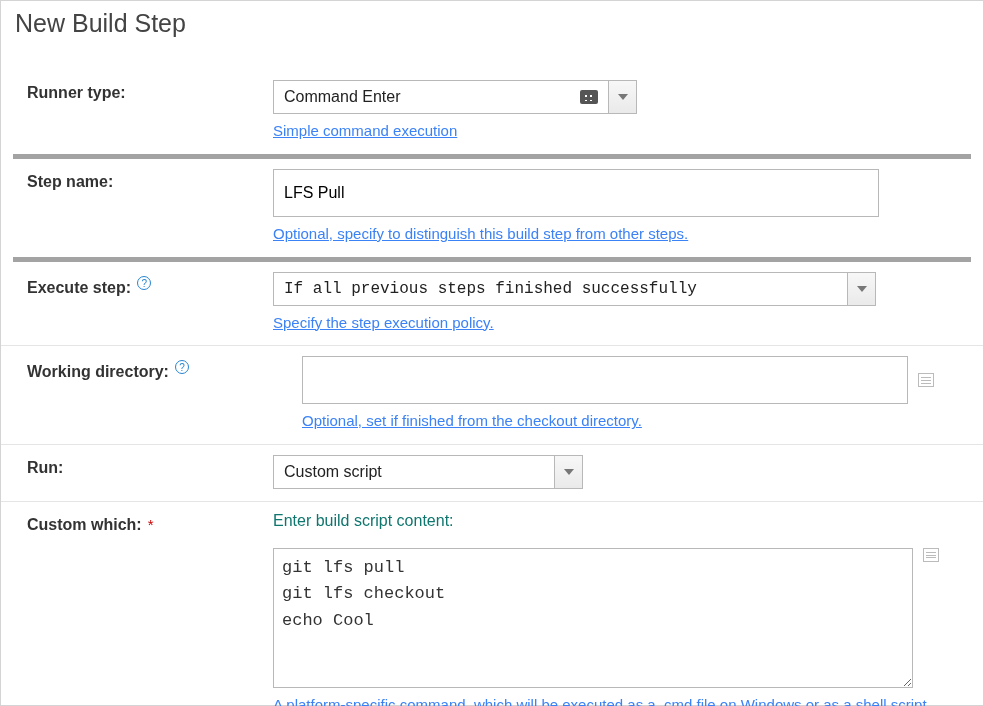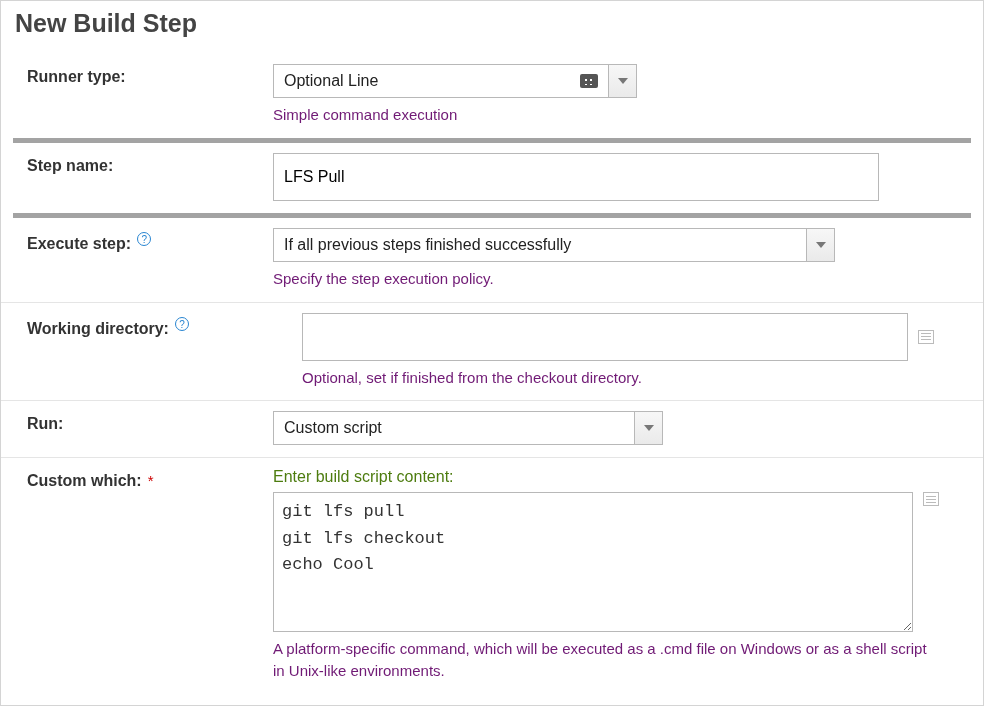--- a/index.html
+++ b/index.html
@@ -14,22 +14,22 @@
   .panel {
     border: 1px solid #d4d4d4;
     width: 984px;
     height: 706px;
     padding: 8px 12px 16px 12px;
     position: relative;
   }
   .panel-title {
     font-size: 25px;
     color: #444;
-    font-weight: 700;
-    margin: 0 0 16px 2px;
+    font-weight: 400;
+    margin: 0 0 32px 2px;
   }
   .form-row {
     display: flex;
     align-items: flex-start;
     padding: 10px 0 12px 0;
   }
   .form-row.bordered {
     border-bottom: 5px solid #a3a3a3;
     padding-left: 0;
   }
@@ -56,43 +56,44 @@
     vertical-align: super;
     margin-left: 2px;
     cursor: pointer;
   }
   .required { color: #cc0000; margin-left: 2px; }
   .input-col {
     flex: 1;
     padding-right: 10px;
   }
   .hint {
-    color: #701a75;
+    color: #3b82f6;
     font-size: 15px;
     margin-top: 6px;
     line-height: 1.45;
+    text-decoration: underline;
   }
   .combo {
     display: inline-flex;
     align-items: stretch;
     height: 34px;
   }
   .combo-value {
     border: 1px solid #b8b8b8;
     background: #fff;
     padding: 5px 10px;
     font-size: 16px;
     color: #222;
     display: flex;
     align-items: center;
     min-width: 0;
   }
   .combo-value.wide { width: 336px; }
-  .combo-value.xwide { width: 534px; }
-  .combo-value.med { width: 362px; }
+  .combo-value.xwide { width: 575px; font-family: Liberation Mono, monospace; }
+  .combo-value.med { width: 282px; }
   .combo-btn {
     width: 28px;
     border: 1px solid #b8b8b8;
     border-left: none;
     background: linear-gradient(#f7f7f7,#eaeaea);
     display: flex;
     align-items: center;
     justify-content: center;
     cursor: pointer;
   }
@@ -125,23 +126,23 @@
   .input-line { display: flex; align-items: center; gap: 10px; }
   .side-icon {
     width: 16px; height: 14px;
     border: 1px solid #bbb;
     display: flex; flex-direction: column; justify-content: space-evenly;
     padding: 1px 2px;
     cursor: pointer;
   }
   .side-icon span { height: 1px; background: #bbb; display: block; }
   .script-label {
-    color: #4d7c0f;
-    font-size: 16px;
-    margin-bottom: 6px;
+    color: #0f766e;
+    font-size: 16px;
+    margin-bottom: 18px;
   }
   .script-area {
     width: 640px;
     height: 140px;
     border: 1px solid #b8b8b8;
     padding: 6px 8px;
     font-family: "Courier New", monospace;
     font-size: 17px;
     color: #333;
     resize: both;
@@ -155,39 +156,40 @@
 <div class="panel">
   <h2 class="panel-title">New Build Step</h2>
 
   <div class="form-row bordered">
     <div class="label-col">
       <label>Runner type:</label>
     </div>
     <div class="input-col">
       <div class="combo">
         <div class="combo-value wide">
-          <span>Optional Line</span>
+          <span>Command Enter</span>
           <span class="keybd-icon"></span>
         </div>
         <div class="combo-btn">
           <svg viewBox="0 0 10 6">
               <path d="M0 0 L5 6 L10 0 Z" fill="#777"></path>
             </svg>
         </div>
       </div>
       <div class="hint">Simple command execution</div>
     </div>
   </div>
 
   <div class="form-row bordered">
     <div class="label-col">
       <label>Step name:</label>
     </div>
     <div class="input-col">
       <input class="text-input" type="text" value="LFS Pull" style="">
+      <div class="hint">Optional, specify to distinguish this build step from other steps.</div>
     </div>
   </div>
 
   <div class="form-row" style="border-bottom:1px solid #e5e5e5; margin-left:-12px; margin-right:-12px; padding-left:12px; padding-right:12px;">
     <div class="label-col">
       <label>Execute step:</label>
       <span class="help-icon">?</span>
     </div>
     <div class="input-col">
       <div class="combo">

